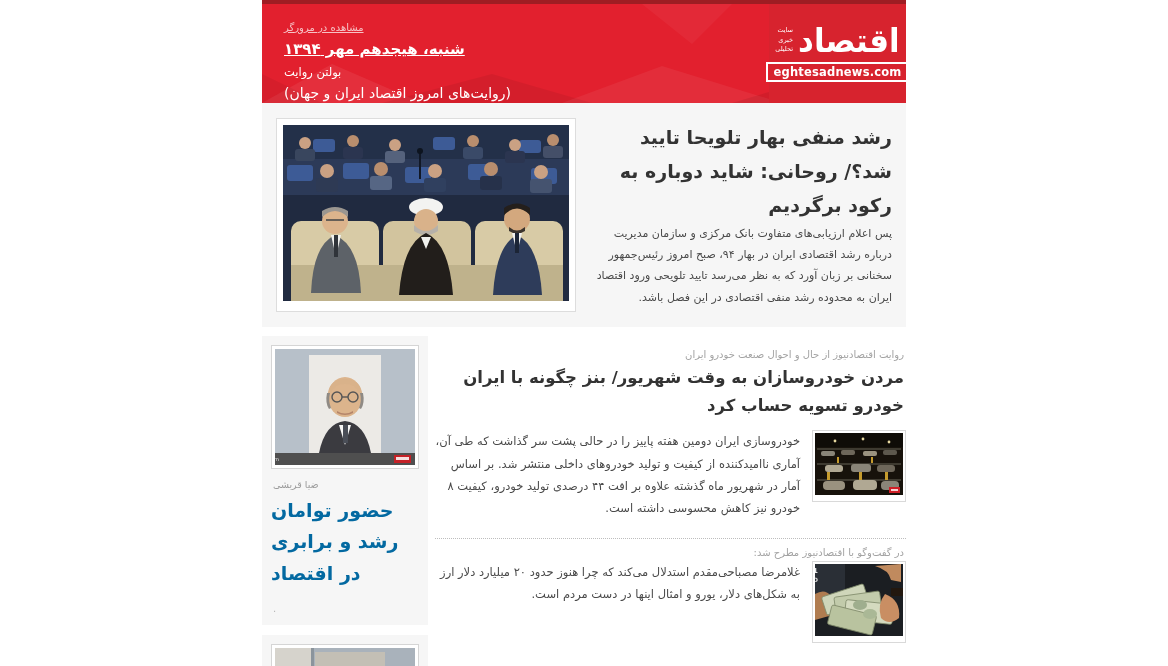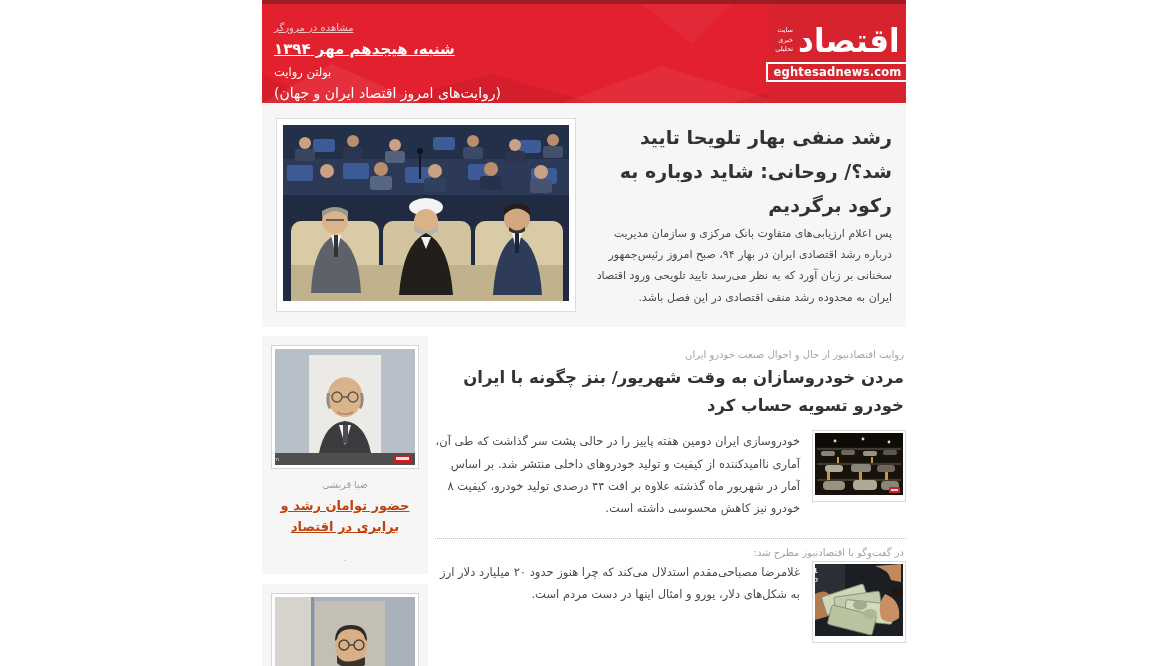--- a/index.html
+++ b/index.html
@@ -4,21 +4,21 @@
 <style>
   * { margin:0; padding:0; box-sizing:border-box; }
   html,body { width:1168px; height:666px; overflow:hidden; background:#ffffff;
               font-family:"DejaVu Sans", sans-serif; }
   .page { width:644px; margin:0 auto; }
 
   
   .topstrip { height:4px; background:#9e1d23; }
   .masthead { position:relative; height:99px; background:#e2202e; overflow:hidden; }
   .masthead svg.deco { position:absolute; left:0; bottom:0; width:100%; height:99px; }
-  .mast-text { position:absolute; top:12px; left:12px; direction:rtl; text-align:left; color:#fff; z-index:2; }
+  .mast-text { position:absolute; top:12px; left:22px; direction:rtl; text-align:left; color:#fff; z-index:2; }
   .view-browser { font-size:10px; color:rgba(255,255,255,.72); text-decoration:underline; cursor:pointer; display:inline-block; margin-bottom:7px; }
   .mast-date { font-size:15px; font-weight:bold; margin-bottom:7px;text-decoration:underline; }
   .mast-bulletin { font-size:11.5px; margin-bottom:6px; }
   .mast-sub { font-size:14px; }
   .logo-box { position:absolute; top:0; bottom:0; right:0; width:137px; background:#d7232e;
               z-index:3; display:flex; flex-direction:column; align-items:center; justify-content:center; cursor:pointer; }
   .logo-row { display:flex; align-items:center; direction:rtl; gap:5px; }
   .logo-fa { color:#fff; font-size:31px; font-weight:bold; line-height:1; transform:scaleY(1.05); }
   .logo-tag { color:#fff; font-size:6.5px; text-align:right; line-height:1.5; direction:rtl; }
   .logo-domain { margin-top:6px; border:2px solid #fff; color:#fff; font-weight:bold;
@@ -36,25 +36,25 @@
   .row2 { display:flex; direction:rtl; gap:7px; margin-top:9px; }
   .maincol { flex:1; direction:rtl; text-align:right; padding-top:5px; }
   .kicker { font-size:10px; color:#a3a3a3; margin:8px 2px 3px; }
   .sec-hl { font-size:16.5px; font-weight:bold; color:#333; line-height:1.7; margin:4px 2px 10px; cursor:pointer; }
   .sec-row { display:flex; direction:rtl; gap:12px; align-items:flex-start; }
   .thumb-card { background:#fff; border:1px solid #d9d9d9; padding:2px; flex:none; }
   .sec-body { font-size:11.5px; color:#4a4a4a; line-height:1.95; flex:1; }
   .dotted { border:0; border-top:1px dotted #bdbdbd; margin:18px 0 8px; }
 
   .sidecol { width:166px; flex:none; }
-  .side-card { background:#f6f6f6; padding:9px; direction:rtl; text-align:center; }
+  .side-card { background:#f6f6f6; padding:9px; direction:rtl; text-align:left; }
   .side-card + .side-card { margin-top:10px; }
   .side-photo { background:#fff; border:1px solid #d5d5d5; padding:3px; }
   .side-author { font-size:9.5px; color:#9b9b9b; margin:10px 2px 5px; }
-  .side-hl { font-size:13px; font-weight:bold; color:#c2410c; line-height:1.65; cursor:pointer;text-decoration:underline; }
+  .side-hl { font-size:19px; font-weight:bold; color:#0369a1; line-height:1.65; cursor:pointer; }
   .side-note { font-size:10px; color:#b5b5b5; margin:14px 2px 2px; }
 </style>
 </head>
 <body>
 
 <div class="page">
 
   <div class="topstrip"></div>
   <div class="masthead">
     <svg class="deco" viewBox="0 0 644 99" preserveAspectRatio="none">

